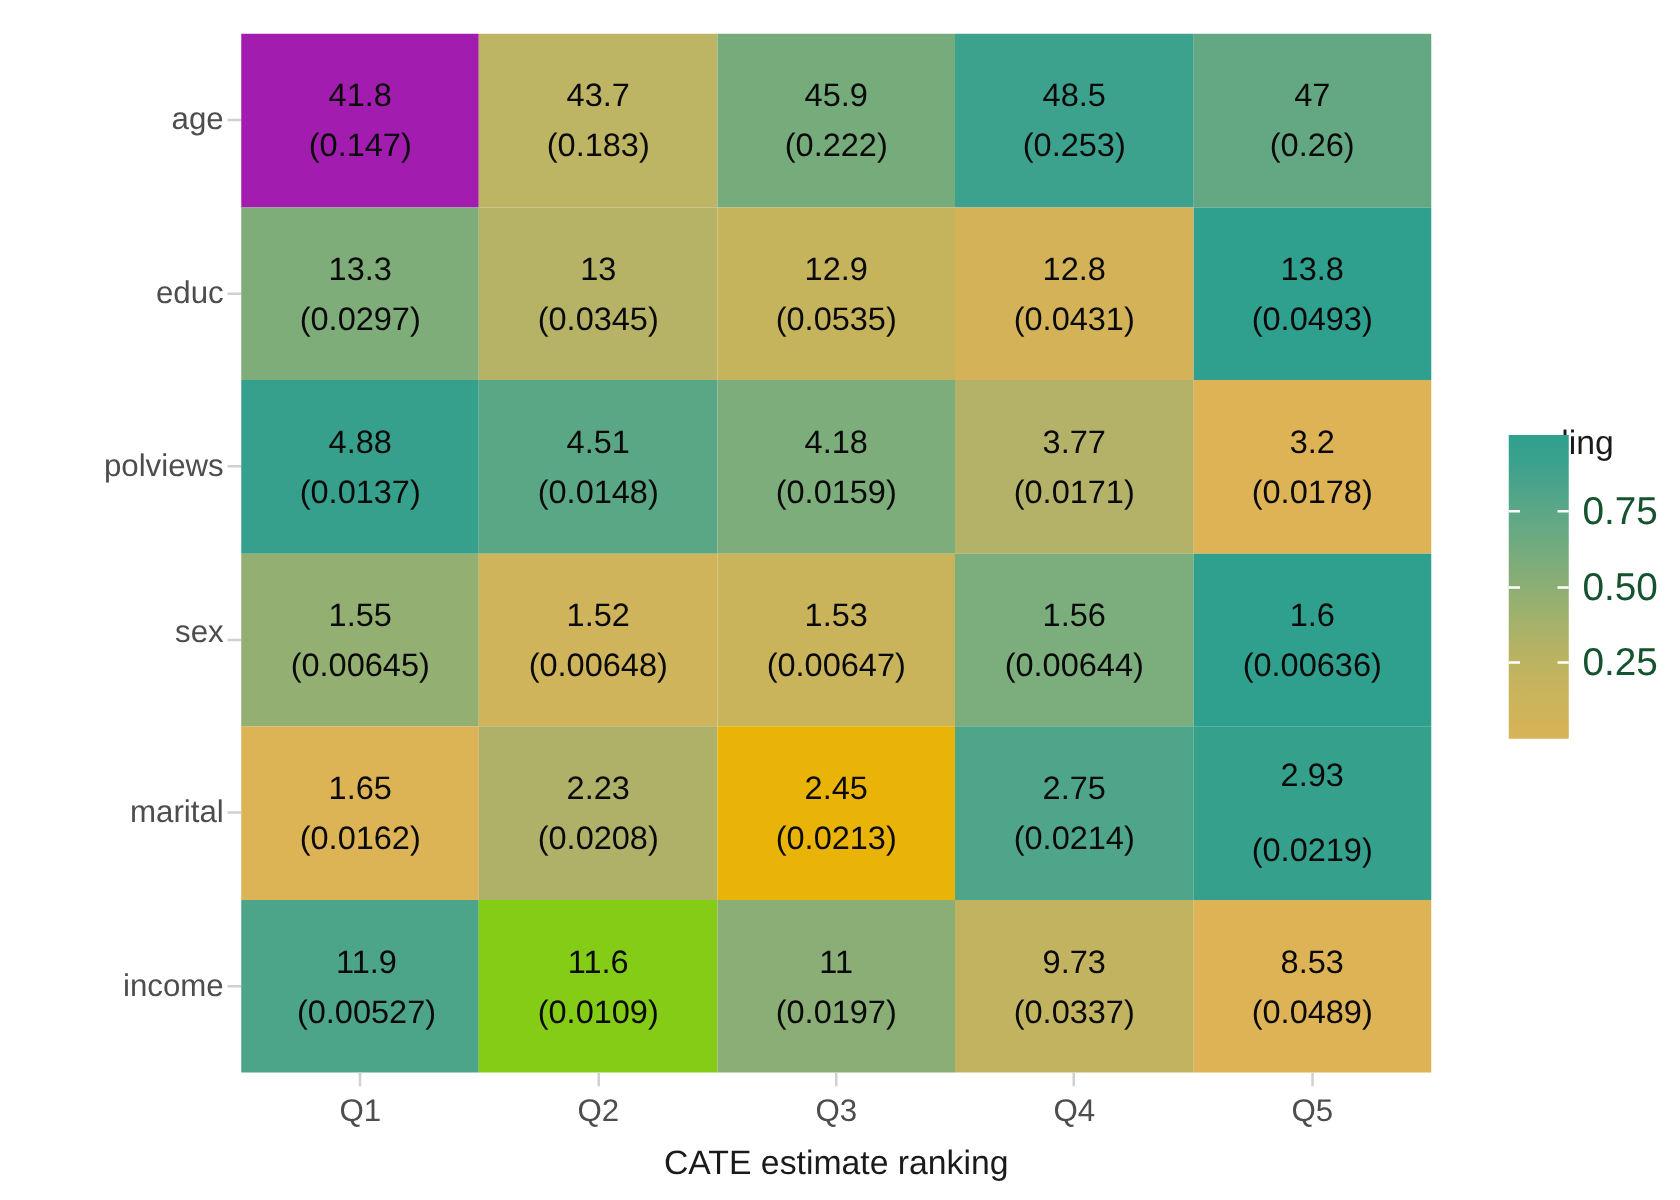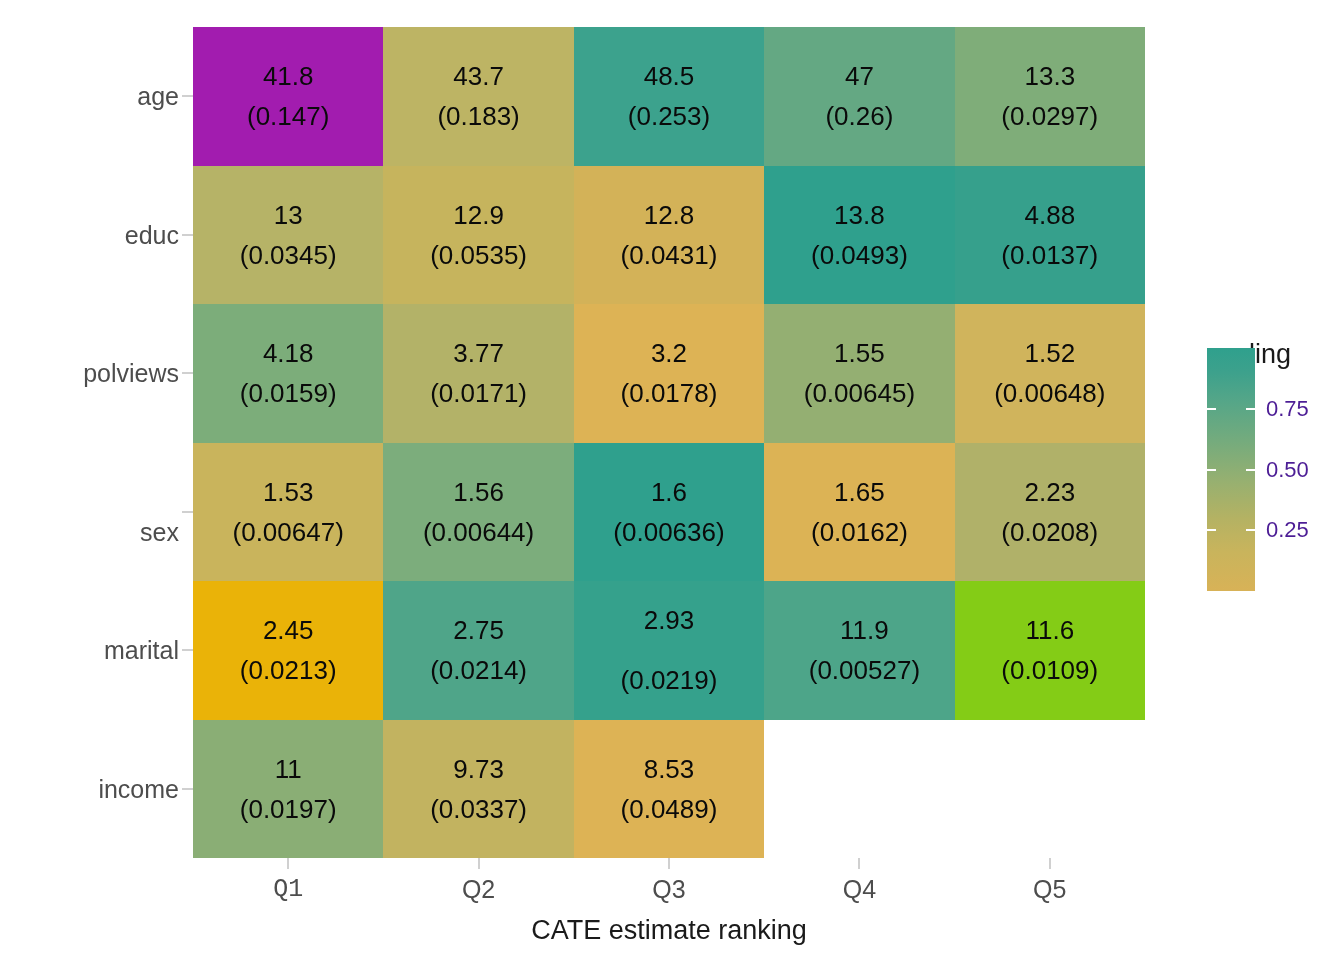--- a/index.html
+++ b/index.html
@@ -129,54 +129,58 @@
     position:absolute;
     left:50px;
     width:9px;height:2px;
     background:#ffffff;
     transform:translateY(-50%);
   }
   #legend .llabel{
     position:absolute;
     left:70px;
     transform:translateY(-50%);
-    font-size:22px;
-    color:#4c1d95;
+    font-size:31px;
+    color:#14532d;
     white-space:nowrap;
   }
 </style>
 </head>
 <body>
 
 <div id="root">
 
   <div id="yaxis">
       <div class="ytick" style="top: 69.25px;">age</div>
       <div class="ymark" style="top: 69.25px;"></div>
       <div class="ytick" style="top: 207.75px;">educ</div>
       <div class="ymark" style="top: 207.75px;"></div>
       <div class="ytick" style="top: 346.25px;">polviews</div>
       <div class="ymark" style="top: 346.25px;"></div>
-      <div class="ytick" style="top: 505px; margin-left: 24px;">sex</div>
+      <div class="ytick" style="top: 479px; margin-left: 24px;">sex</div>
       <div class="ymark" style="top: 484.75px;"></div>
       <div class="ytick" style="top: 623.25px;">marital</div>
       <div class="ymark" style="top: 623.25px;"></div>
       <div class="ytick" style="top: 761.75px;">income</div>
       <div class="ymark" style="top: 761.75px;"></div>
     </div>
 
   <div id="panel">
       <div class="cell" style="background: #a21caf;">
         <div class="est">41.8</div>
         <div class="se">(0.147)</div>
       </div>
       <div class="cell" style="background: rgb(189, 180, 100);">
         <div class="est">43.7</div>
         <div class="se">(0.183)</div>
       </div>
+      <div class="cell" style="background: rgb(118, 171, 124);">
+        <div class="est">45.9</div>
+        <div class="se">(0.222)</div>
+      </div>
       <div class="cell" style="background: rgb(60, 162, 141);">
         <div class="est">48.5</div>
         <div class="se">(0.253)</div>
       </div>
       <div class="cell" style="background: rgb(100, 168, 131);">
         <div class="est">47</div>
         <div class="se">(0.26)</div>
       </div>
       <div class="cell" style="background: rgb(127, 173, 121);">
         <div class="est">13.3</div>
@@ -195,20 +199,24 @@
         <div class="se">(0.0431)</div>
       </div>
       <div class="cell" style="background: rgb(47, 160, 141);">
         <div class="est">13.8</div>
         <div class="se">(0.0493)</div>
       </div>
       <div class="cell" style="background: rgb(54, 160, 140);">
         <div class="est">4.88</div>
         <div class="se">(0.0137)</div>
       </div>
+      <div class="cell" style="background: rgb(90, 167, 134);">
+        <div class="est">4.51</div>
+        <div class="se">(0.0148)</div>
+      </div>
       <div class="cell" style="background: rgb(124, 173, 122);">
         <div class="est">4.18</div>
         <div class="se">(0.0159)</div>
       </div>
       <div class="cell" style="background: rgb(179, 178, 104);">
         <div class="est">3.77</div>
         <div class="se">(0.0171)</div>
       </div>
       <div class="cell" style="background: rgb(221, 179, 85);">
         <div class="est">3.2</div>
@@ -271,21 +279,21 @@
         <div class="se">(0.0337)</div>
       </div>
       <div class="cell" style="background: rgb(221, 179, 85);">
         <div class="est">8.53</div>
         <div class="se">(0.0489)</div>
       </div>
     </div>
 
   <div id="xaxis">
       <div class="xmark" style="left: 95.2px;"></div>
-      <div class="xtick" style="left: 95.2px; font-family: Liberation Mono, monospace;">Q1</div>
+      <div class="xtick" style="left: 95.2px;">Q1</div>
       <div class="xmark" style="left: 285.6px;"></div>
       <div class="xtick" style="left: 285.6px;">Q2</div>
       <div class="xmark" style="left: 476px;"></div>
       <div class="xtick" style="left: 476px;">Q3</div>
       <div class="xmark" style="left: 666.4px;"></div>
       <div class="xtick" style="left: 666.4px;">Q4</div>
       <div class="xmark" style="left: 856.8px;"></div>
       <div class="xtick" style="left: 856.8px;">Q5</div>
     </div>
   <div id="xtitle">CATE estimate ranking</div>

